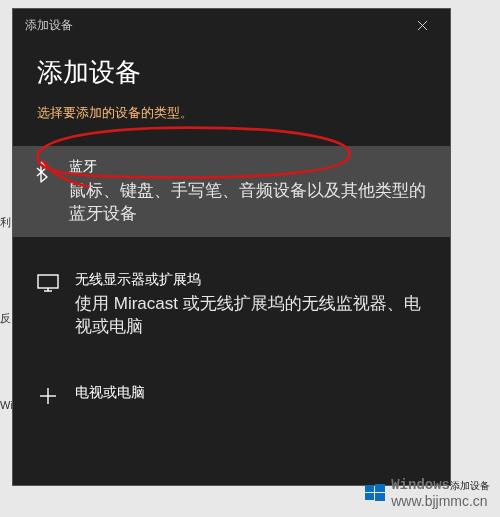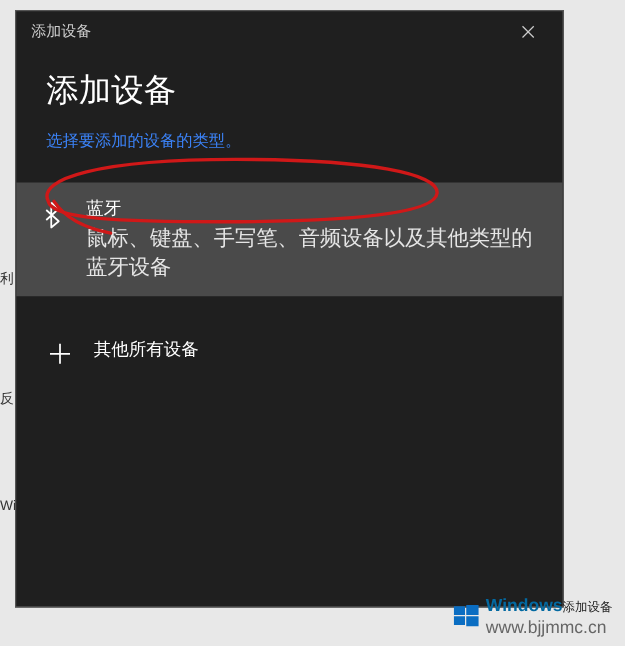--- a/index.html
+++ b/index.html
@@ -47,21 +47,21 @@
     .content {
       padding: 14px 24px 0 24px;
     }
     .heading {
       color: #fff;
       font-size: 26px;
       font-weight: 400;
       margin-bottom: 14px;
     }
     .subheading {
-      color: #3b82f6;
+      color: #fdba74;
       font-size: 13px;
       margin-bottom: 24px;
     }
     .option {
       display: flex;
       align-items: flex-start;
       padding: 12px 12px 12px 4px;
       margin-left: -24px;
       margin-right: -24px;
       padding-left: 22px;
@@ -125,23 +125,24 @@
       display: flex;
       align-items: center;
       gap: 6px;
       font-size: 11px;
       color: #333;
     }
     .watermark .win-icon svg {
       display: block;
     }
     .watermark .wm-main {
-      color: #0369a1;
+      color: #737373;
       font-weight: 600;
       font-size: 14px;
+      font-family: Liberation Mono, monospace;
     }
     .watermark .wm-sub {
       color: #222;
       font-size: 10px;
     }
   </style>
 </head>
 <body>
 
 <div class="left-fragments">
@@ -170,30 +171,43 @@
         <svg width="14" height="22" viewBox="0 0 14 22">
           <path d="M6 1 L6 21 L12 16 L2 7 M6 1 L12 6 L2 15" fill="none" stroke="#fff" stroke-width="1.4" stroke-linejoin="round"></path>
         </svg>
       </div>
       <div class="option-text">
         <div class="option-title">蓝牙</div>
         <div class="option-desc">鼠标、键盘、手写笔、音频设备以及其他类型的蓝牙设备</div>
       </div>
     </div>
 
+    <div class="option">
+      <div class="option-icon">
+        <svg width="22" height="18" viewBox="0 0 22 18">
+          <rect x="1" y="1" width="20" height="13" fill="none" stroke="#fff" stroke-width="1.4"></rect>
+          <line x1="7" y1="17" x2="15" y2="17" stroke="#fff" stroke-width="1.4"></line>
+          <line x1="11" y1="14" x2="11" y2="17" stroke="#fff" stroke-width="1.4"></line>
+        </svg>
+      </div>
+      <div class="option-text">
+        <div class="option-title">无线显示器或扩展坞</div>
+        <div class="option-desc">使用 Miracast 或无线扩展坞的无线监视器、电视或电脑</div>
+      </div>
+    </div>
 
     <div class="option">
       <div class="option-icon">
         <svg width="18" height="18" viewBox="0 0 18 18">
           <line x1="9" y1="1" x2="9" y2="17" stroke="#fff" stroke-width="1.4"></line>
           <line x1="1" y1="9" x2="17" y2="9" stroke="#fff" stroke-width="1.4"></line>
         </svg>
       </div>
       <div class="option-text">
-        <div class="option-title">其他所有设备</div>
+        <div class="option-title">电视或电脑</div>
       </div>
     </div>
   </div>
 </div>
 
 <svg class="annotation" width="365" height="75" viewBox="0 0 365 75">
   <path d="M 15 42 C 5 22, 60 5, 180 5 C 300 5, 360 18, 358 35 C 356 52, 290 60, 170 60 C 80 60, 18 58, 15 42 Z" fill="none" stroke="#d01818" stroke-width="3" stroke-linecap="round"></path>
   <path d="M 20 42 C 28 54, 44 65, 70 70" fill="none" stroke="#d01818" stroke-width="3" stroke-linecap="round"></path>
 </svg>
 

